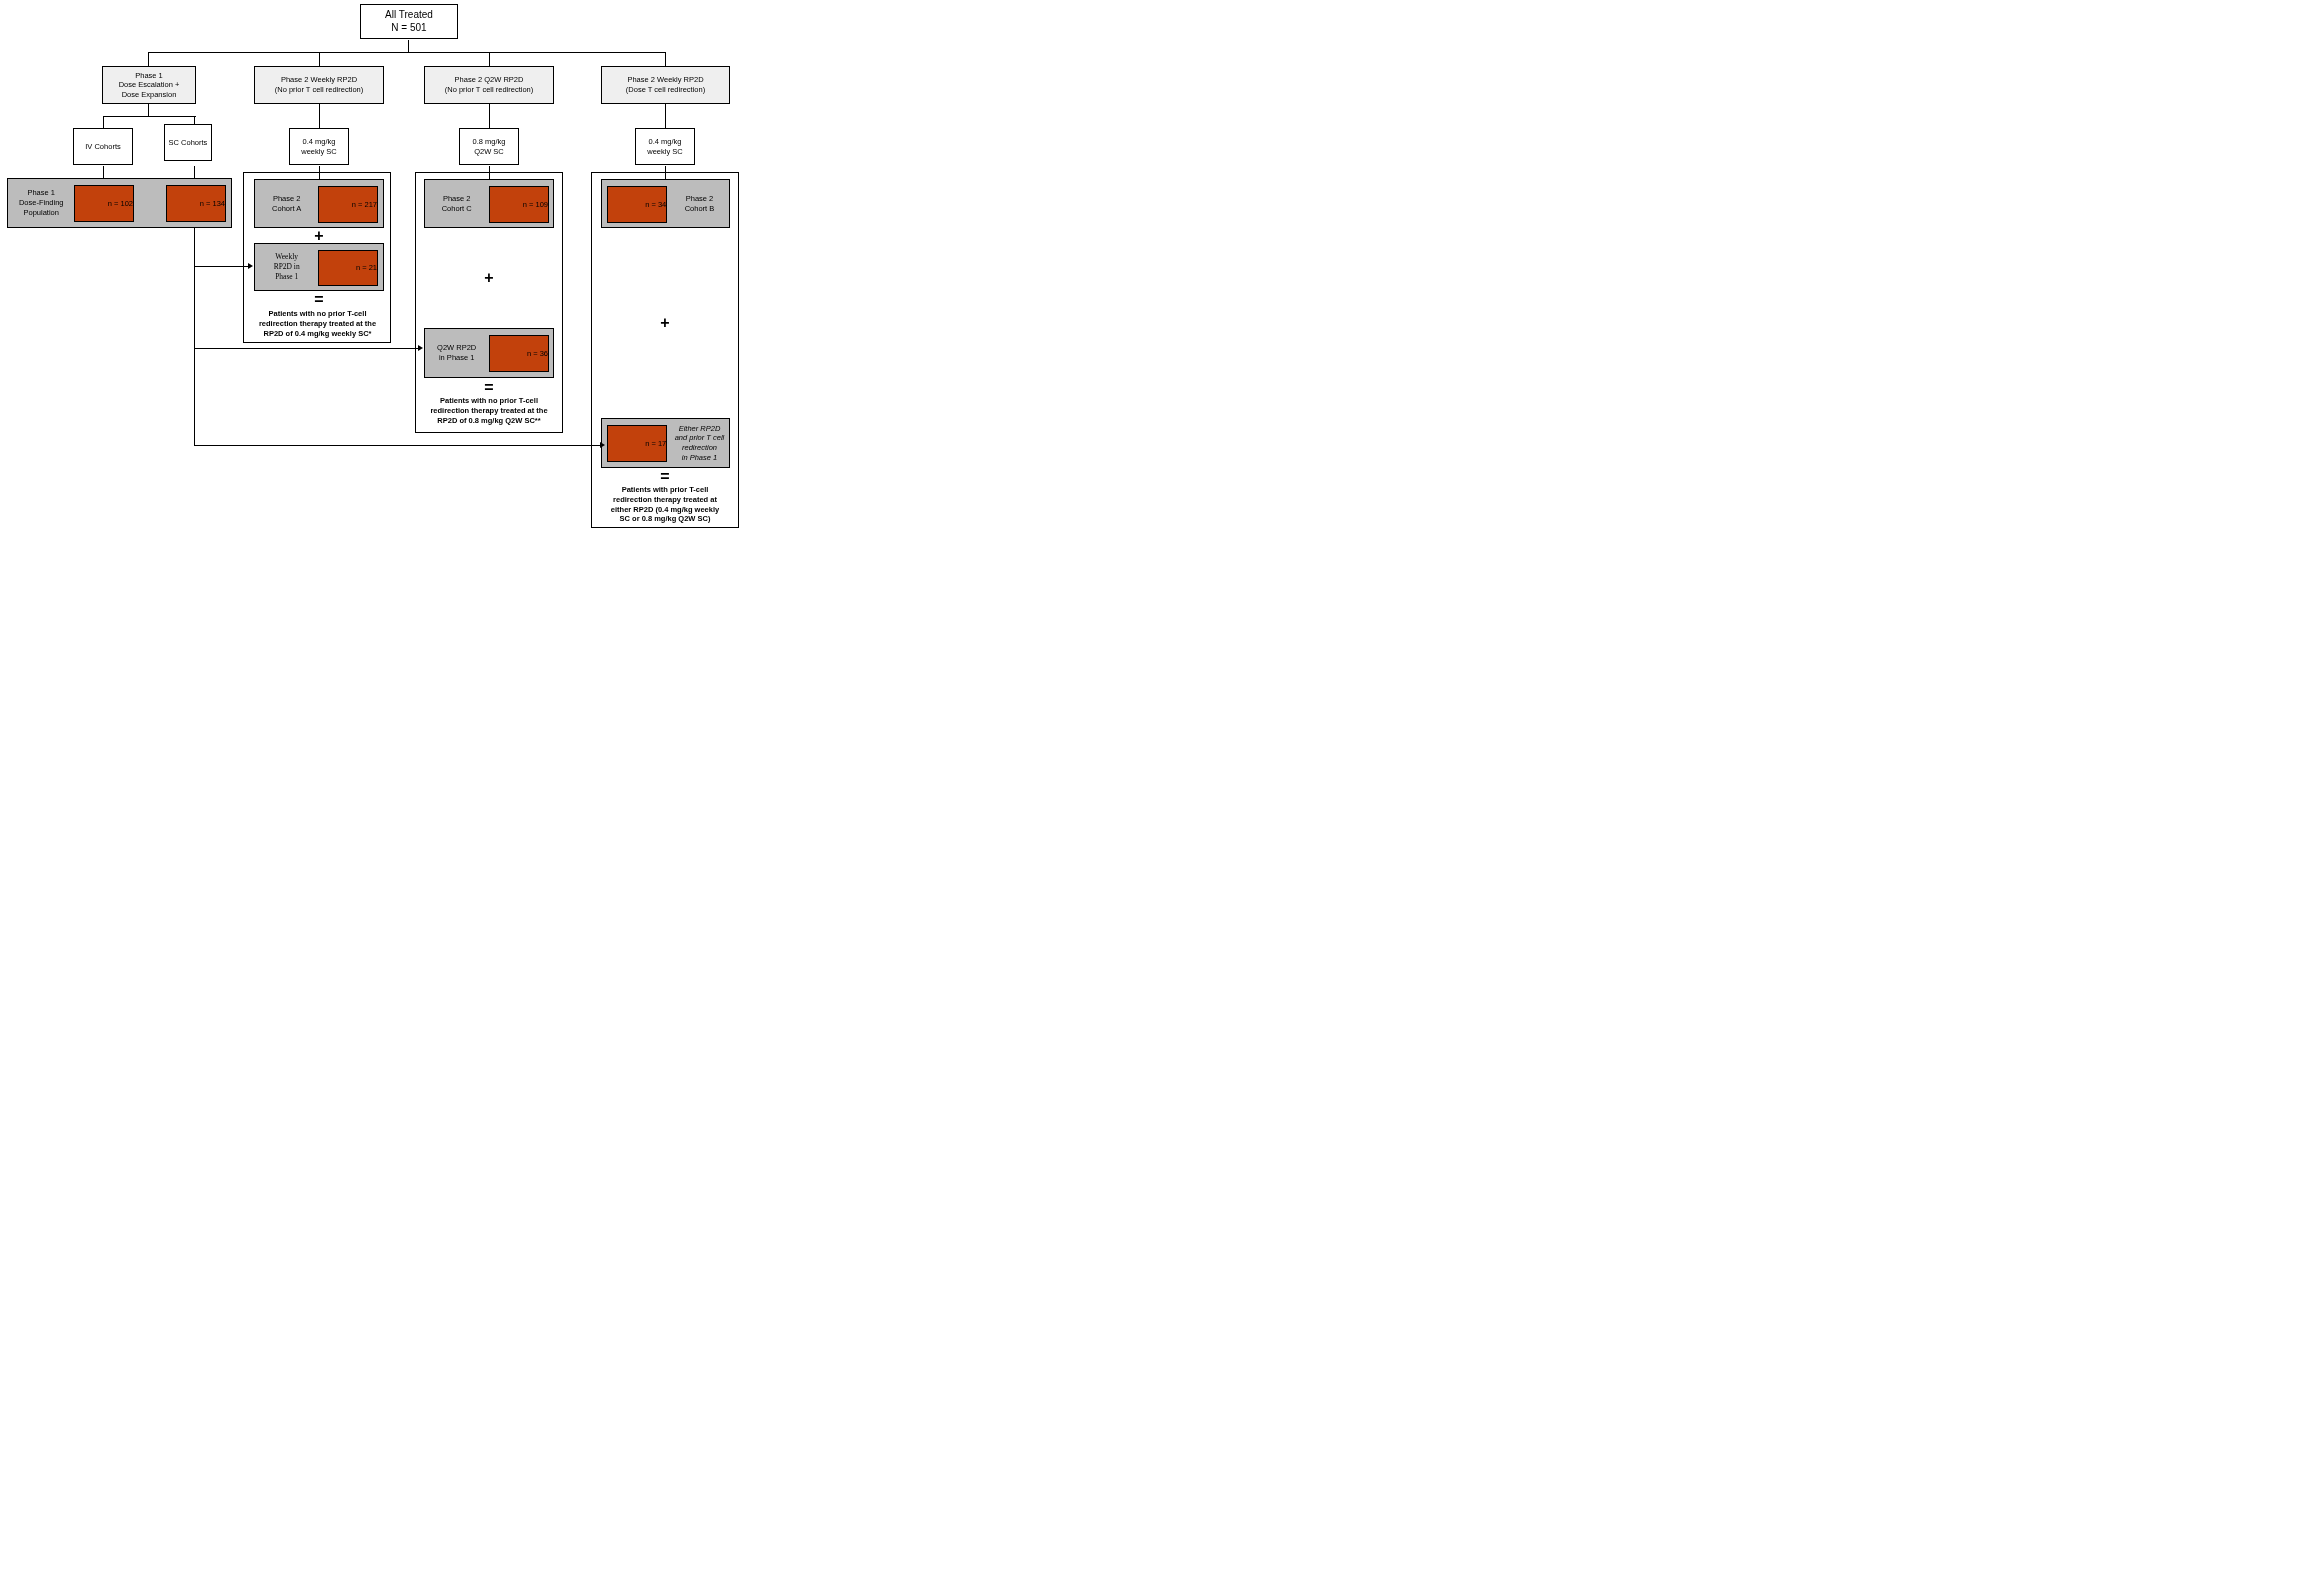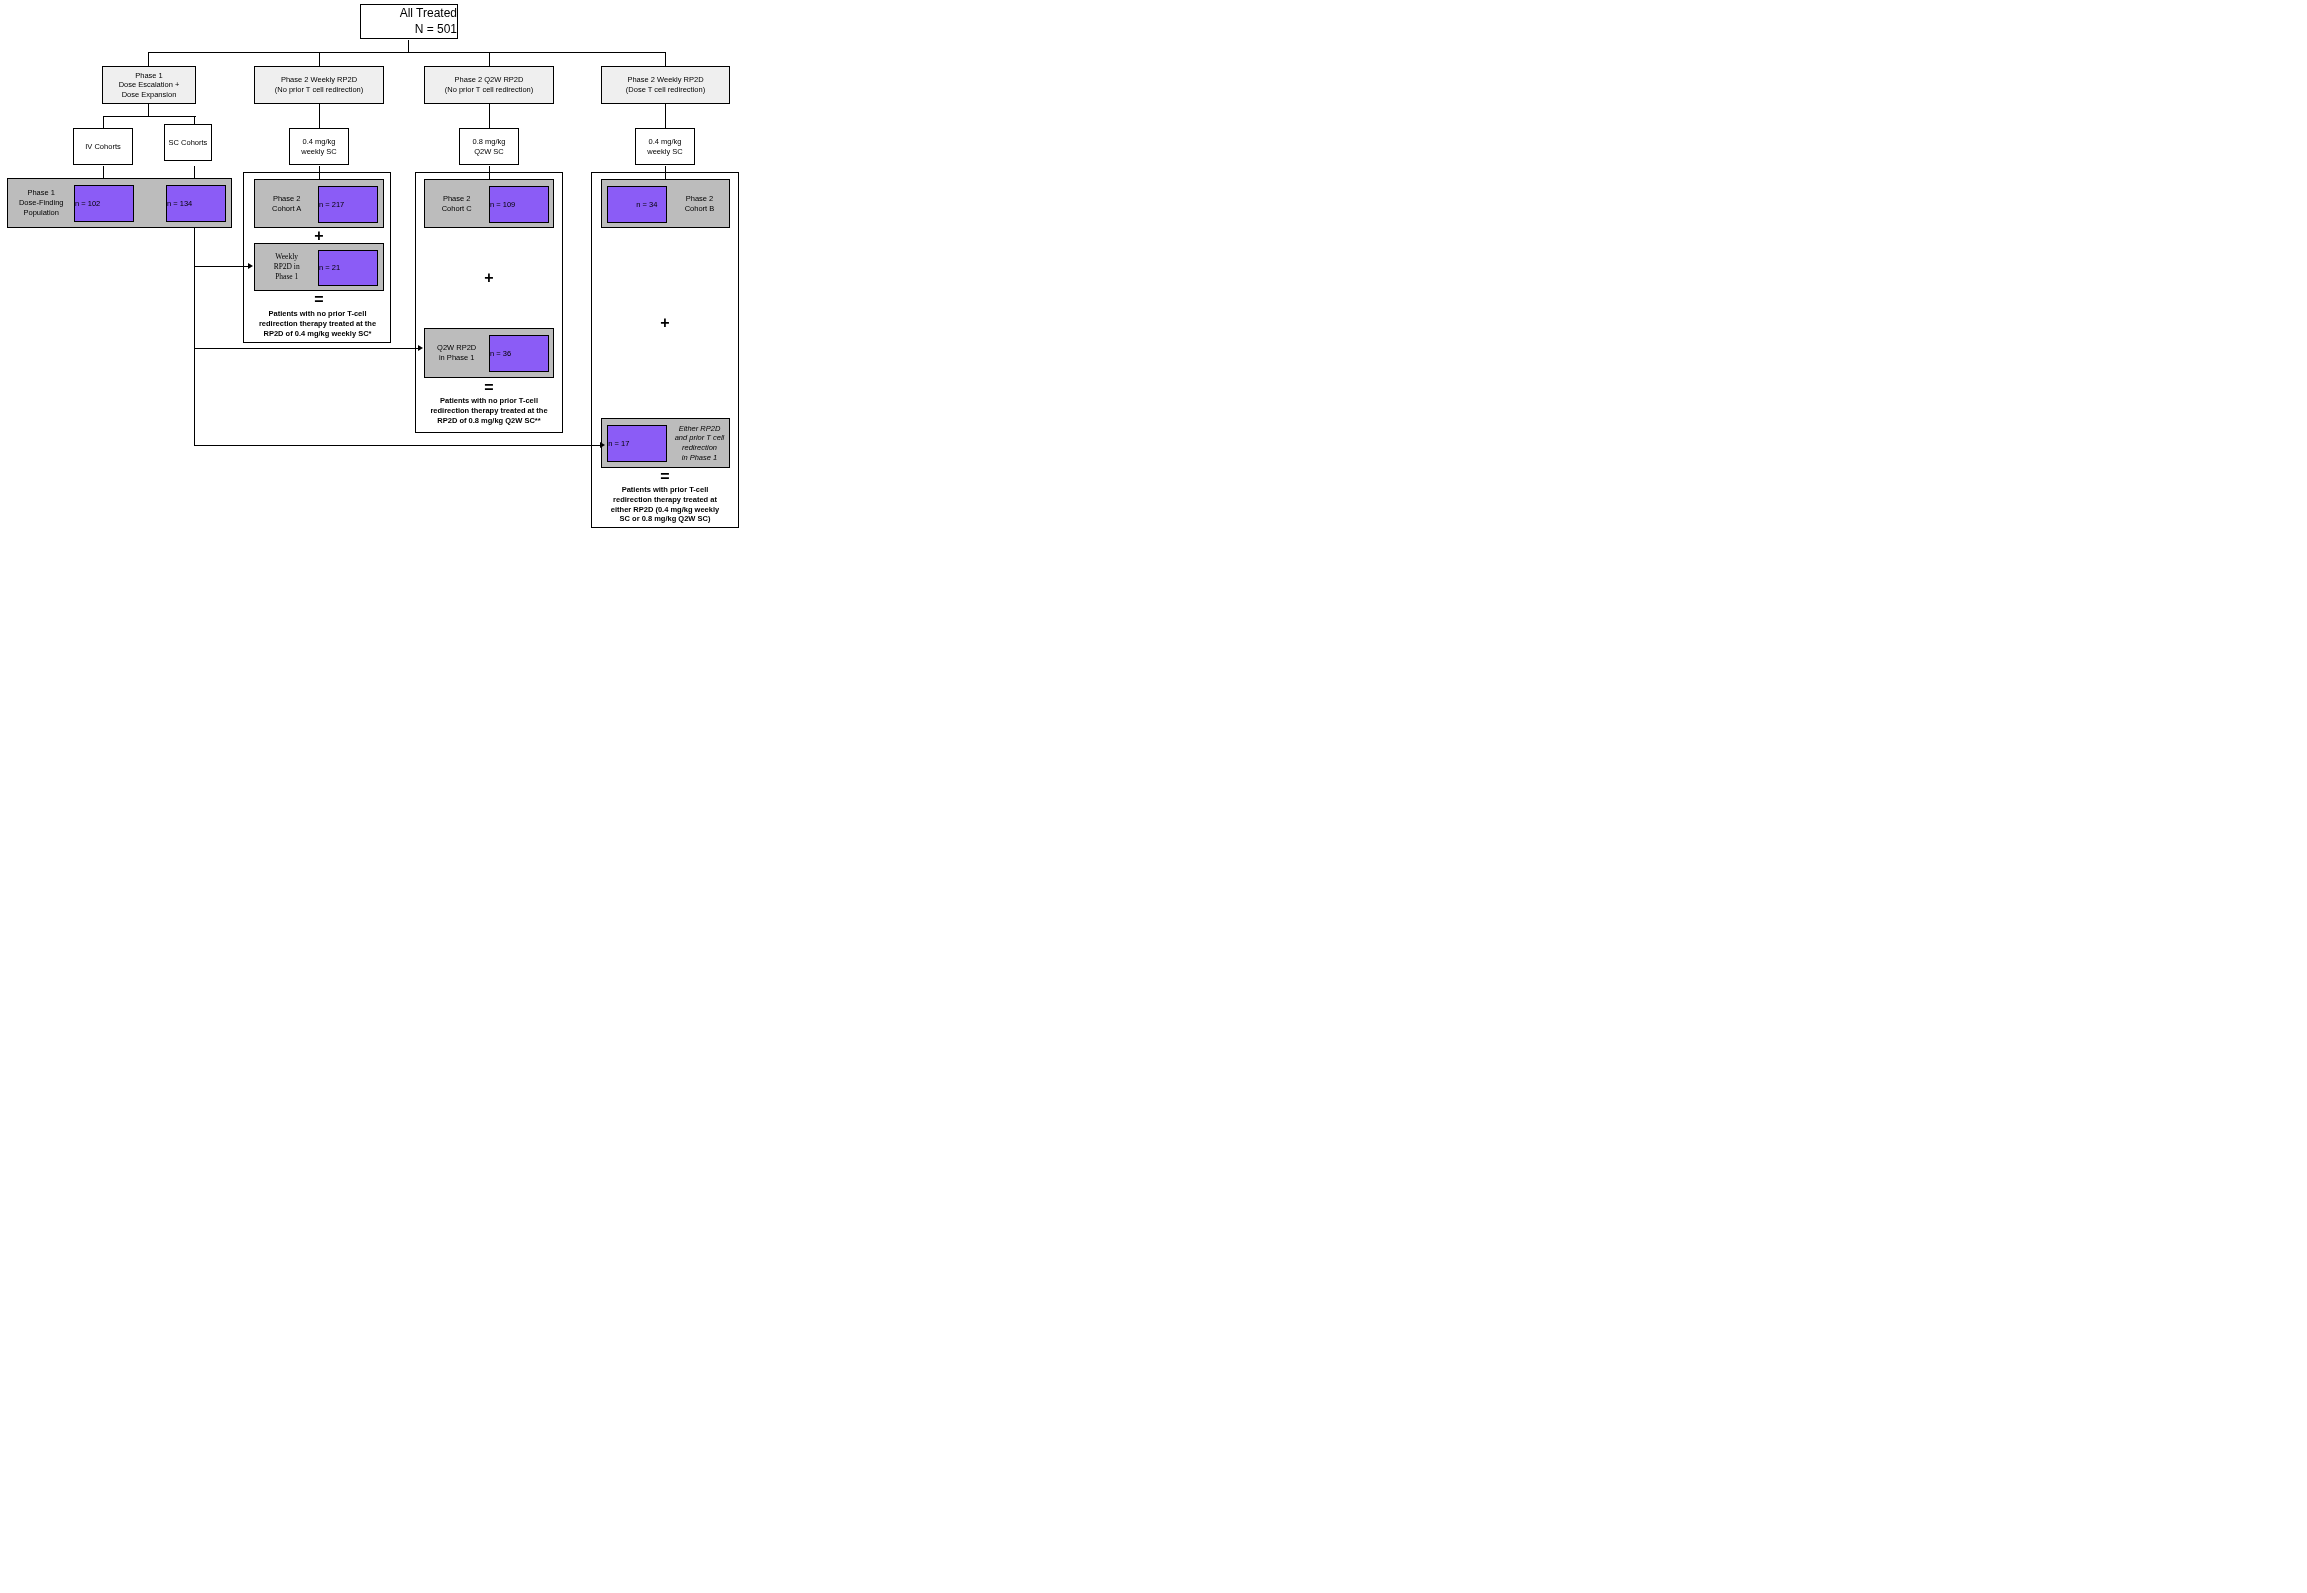--- a/index.html
+++ b/index.html
@@ -8,23 +8,23 @@
   html,body{margin:0;padding:0;background:var(--bg);}
   body{font-family:"Liberation Sans", sans-serif; color:#000;}
   #canvas{position:relative;width:769px;height:531px;background:var(--bg);overflow:hidden;}
 
   .box{position:absolute;box-sizing:border-box;border:1.1px solid var(--ln);background:#fff;
        display:flex;flex-direction:column;justify-content:center;align-items:center;
        text-align:center;font-size:7.5px;line-height:1.28;}
   .hdr{background:var(--hdr);border-width:1.3px;}
   .grayb{background:var(--gray);}
   .outer{position:absolute;box-sizing:border-box;border:1.6px solid var(--ln);background:transparent;}
-  .title{border-width:1.6px;font-size:12px;align-items:flex-end;}
-  .nbox{position:absolute;box-sizing:border-box;border:1.3px solid var(--ln);background:#8b5cf6;
-        display:flex;justify-content:flex-start;align-items:center;font-size:7.5px;}
+  .title{border-width:1.6px;font-size:10px;}
+  .nbox{position:absolute;box-sizing:border-box;border:1.3px solid var(--ln);background:#c2410c;
+        display:flex;justify-content:flex-end;align-items:center;font-size:7.5px;}
   .lbl{position:absolute;display:flex;flex-direction:column;justify-content:center;align-items:center;
        text-align:center;font-size:7.5px;line-height:1.3;height:100%;}
   .v{position:absolute;width:1.1px;background:var(--ln);}
   .h{position:absolute;height:1.1px;background:var(--ln);}
   .op{position:absolute;display:flex;justify-content:center;align-items:center;
       font-size:16px;font-weight:bold;line-height:1;}
   .result{position:absolute;text-align:center;font-weight:bold;font-size:7.5px;line-height:1.3;}
   .ah{position:absolute;width:0;height:0;border-top:3.7px solid transparent;
       border-bottom:3.7px solid transparent;border-left:5.9px solid var(--ln);}
   .line{display:block;}

